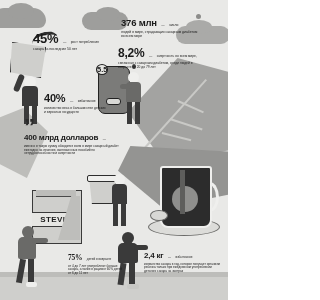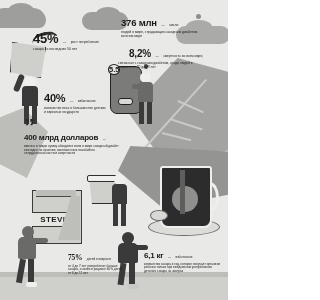--- a/index.html
+++ b/index.html
@@ -109,21 +109,21 @@
     <div class="sk wh rnd" style="left:22px;top:40px;width:12px;height:12px;"></div>
 
     <div class="sk" style="left:20px;top:50px;width:16px;height:20px;border-radius:4px 4px 0 0;"></div>
 
     <div class="sk" style="left:14px;top:38px;width:6px;height:18px;transform:rotate(22deg);border-radius:3px;"></div>
 
     <div class="sk" style="left:22px;top:68px;width:5px;height:20px;"></div>
     <div class="sk" style="left:30px;top:68px;width:5px;height:20px;"></div>
   </div>
 
-  <div class="fig" style="left:108px;top:64px;width:56px;height:64px;">
+  <div class="fig" style="left:96px;top:64px;width:56px;height:64px;">
     <div class="meter" style="left:2px;top:2px;width:30px;height:46px;"></div>
     <div class="screen">
       <span>5.5</span>
     </div>
     <div class="obj" style="left:10px;top:34px;width:13px;height:5px;background:#d8d8d5;
                 border:1px solid #222;border-radius:3px;"></div>
 
     <div class="sk wh rnd" style="left:32px;top:8px;width:11px;height:11px;"></div>
     <div class="sk md" style="left:30px;top:18px;width:15px;height:20px;border-radius:4px 4px 0 0;"></div>
     <div class="sk md" style="left:24px;top:20px;width:12px;height:5px;border-radius:3px;"></div>
@@ -189,21 +189,21 @@
   </div>
 
   <div class="tb" style="left:121px;top:12px;width:78px;">
     <span class="hl" style="font-size:9.5px;">376 млн</span>
     <span class="bd" style="font-size:3.4px;">—</span>
     <span class="bd" style="font-size:3.4px;">число</span>
     <span class="body" style="font-size:3.4px;">людей в мире, страдающих сахарным диабетом во всем мире</span>
   </div>
 
   <div class="tb" style="left:118px;top:43px;width:86px;">
-    <span class="hl" style="font-size:10px;margin-left:11px;">8,2%</span>
+    <span class="hl" style="font-size:12px;">8,2%</span>
     <span class="bd" style="font-size:3.3px;">—</span>
     <span class="bd" style="font-size:3.3px;">смертность во всем мире,</span>
     <span class="body" style="font-size:3.3px;">связанная с сахарным диабетом, среди людей в возрасте от 20 до 79 лет</span>
   </div>
 
   <div class="tb" style="left:44px;top:88px;width:62px;">
     <span class="hl" style="font-size:11px;">40%</span>
     <span class="bd" style="font-size:3.3px;">—</span>
     <span class="bd" style="font-size:3.3px;">избыточное</span>
     <span class="body" style="font-size:3.3px;">количество веса в большинстве детских и взрослых государств</span>
@@ -217,19 +217,19 @@
     <span class="body" style="font-size:3.2px;">именно в такую сумму обходится всем в мире сахарный диабет ежегодно на лечение, выплаченных пособий по нетрудоспособности и смертности</span>
   </div>
 
   <div class="tb" style="left:68px;top:246px;width:56px;">
     <span class="hl" style="font-size:7.5px;font-family:Liberation Serif, serif;">75%</span>
     <span class="bd" style="font-size:3.1px;">детей в возрасте</span>
     <span class="body" style="font-size:3.1px;">от 4 до 7 лет употребляют больше сахара, а также в рационе 60% детей от 6 до 11 лет</span>
   </div>
 
   <div class="tb" style="left:144px;top:244px;width:80px;">
-    <span class="hl" style="font-size:8px;">6,1 кг</span>
+    <span class="hl" style="font-size:8px;">2,4 кг</span>
     <span class="bd" style="font-size:3.1px;">—</span>
     <span class="bd" style="font-size:3.1px;">избыточное</span>
     <span class="body" style="font-size:3.1px;">количество сахара в год, которое получает организм ребенка только при ежедневном употреблении детского сахара на завтрак</span>
   </div>
 
 </div>
 
 </body></html>

